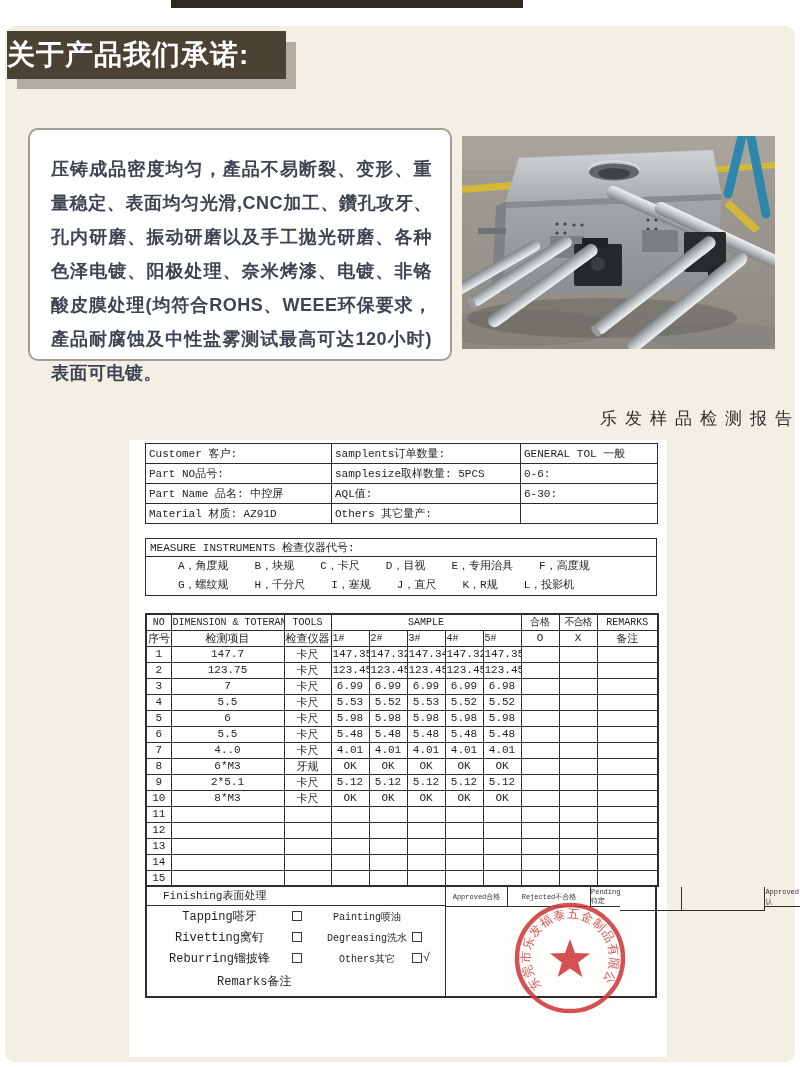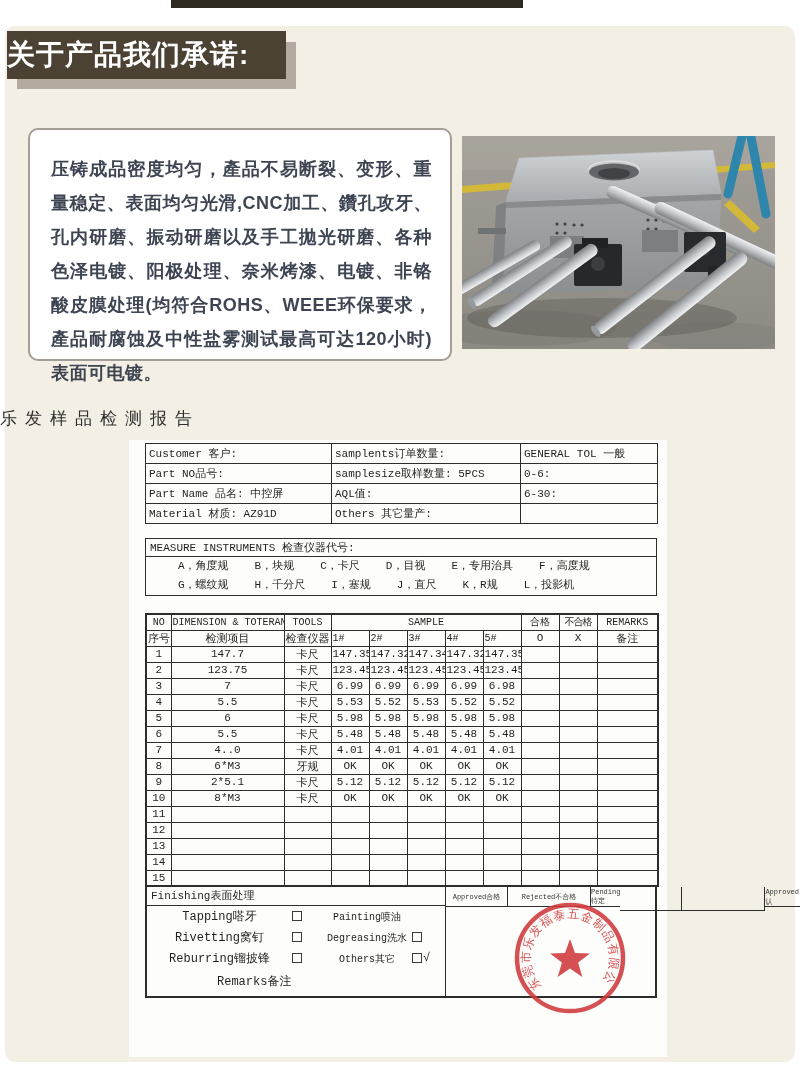--- a/index.html
+++ b/index.html
@@ -18,21 +18,21 @@
 
   .header-shadow{position:absolute;left:17px;top:42px;width:279px;height:47px;background:var(--header_shadow);}
   .header-bar{position:absolute;left:7px;top:31px;width:279px;height:48px;background:var(--header_bg);display:flex;align-items:center;padding-left:0;}
   .header-bar span{color:#ffffff;font-size:28px;font-weight:bold;letter-spacing:1px;white-space:nowrap;}
 
   .promise-card{position:absolute;left:28px;top:128px;width:424px;height:233px;background:#ffffff;border:2px solid #a39e97;border-radius:10px;padding:22px 18px 0 21px;}
   .promise-card p{margin:0;font-size:18px;line-height:34px;color:var(--body_text);font-weight:600;letter-spacing:.5px;text-align:justify;}
 
   .photo{position:absolute;left:462px;top:136px;width:313px;height:213px;}
 
-  .report-title{position:absolute;left:0;top:407px;width:800px;text-align:left;font-family:Liberation Serif, serif;font-size:17px;letter-spacing:8px;color:#2e2e2e;}
+  .report-title{position:absolute;left:0;top:407px;width:800px;text-align:right;font-family:Liberation Serif, serif;font-size:17px;letter-spacing:8px;color:#2e2e2e;}
 
   .paper{position:absolute;left:129px;top:440px;width:538px;height:617px;background:#fdfdfb;}
   .paper-inner{position:relative;margin-left:16px;padding-top:3px;width:512px;font-family:"Liberation Mono","Liberation Serif",serif;color:#1f1f1f;}
 
   table{border-collapse:collapse;table-layout:fixed;width:512px;}
   td{border:1px solid var(--line);padding:0 3px;overflow:hidden;white-space:nowrap;}
 
   .info-table{margin-bottom:14px;}
   .info-table td{height:20px;font-size:11px;text-align:left;}
 
@@ -45,21 +45,21 @@
   .main-table{border:2px solid var(--line);}
   .main-table td{height:16px;font-size:11px;text-align:center;padding:0 1px;}
   .main-table tr.h1 td{font-size:10px;}
   .main-table td.dimh{font-size:7px;}
   .main-table td.remh{font-size:9px;}
   .main-table td.failh{font-size:10px;letter-spacing:-1px;}
   .main-table tr.h2 td.snum{text-align:left;font-size:10px;}
 
   .bottom-block{display:flex;width:512px;border:2px solid var(--line);border-top:none;position:relative;background:transparent;}
   .finish-left{width:300px;border-right:1px solid var(--line);}
-  .finish-title{height:19px;line-height:19px;font-size:11px;padding-left:4px;border-bottom:1px solid var(--line);}
+  .finish-title{height:19px;line-height:19px;font-size:11px;padding-left:16px;border-bottom:1px solid var(--line);}
   .fin-row{display:flex;height:21px;align-items:center;font-size:12px;}
   .fl1{width:145px;text-align:center;}
   .fb1{width:30px;}
   .fl2{width:90px;text-align:center;font-size:10px;}
   .fb2{width:33px;}
   .cbox{display:inline-block;width:10px;height:10px;border:1px solid #3a3a3a;vertical-align:middle;background:#fdfdfb;}
   .check{font-size:12px;margin-left:1px;vertical-align:middle;}
   .finish-remarks{height:27px;line-height:27px;font-size:12px;padding-left:70px;}
 
   .approve-right{flex:1;display:flex;flex-direction:row;}

